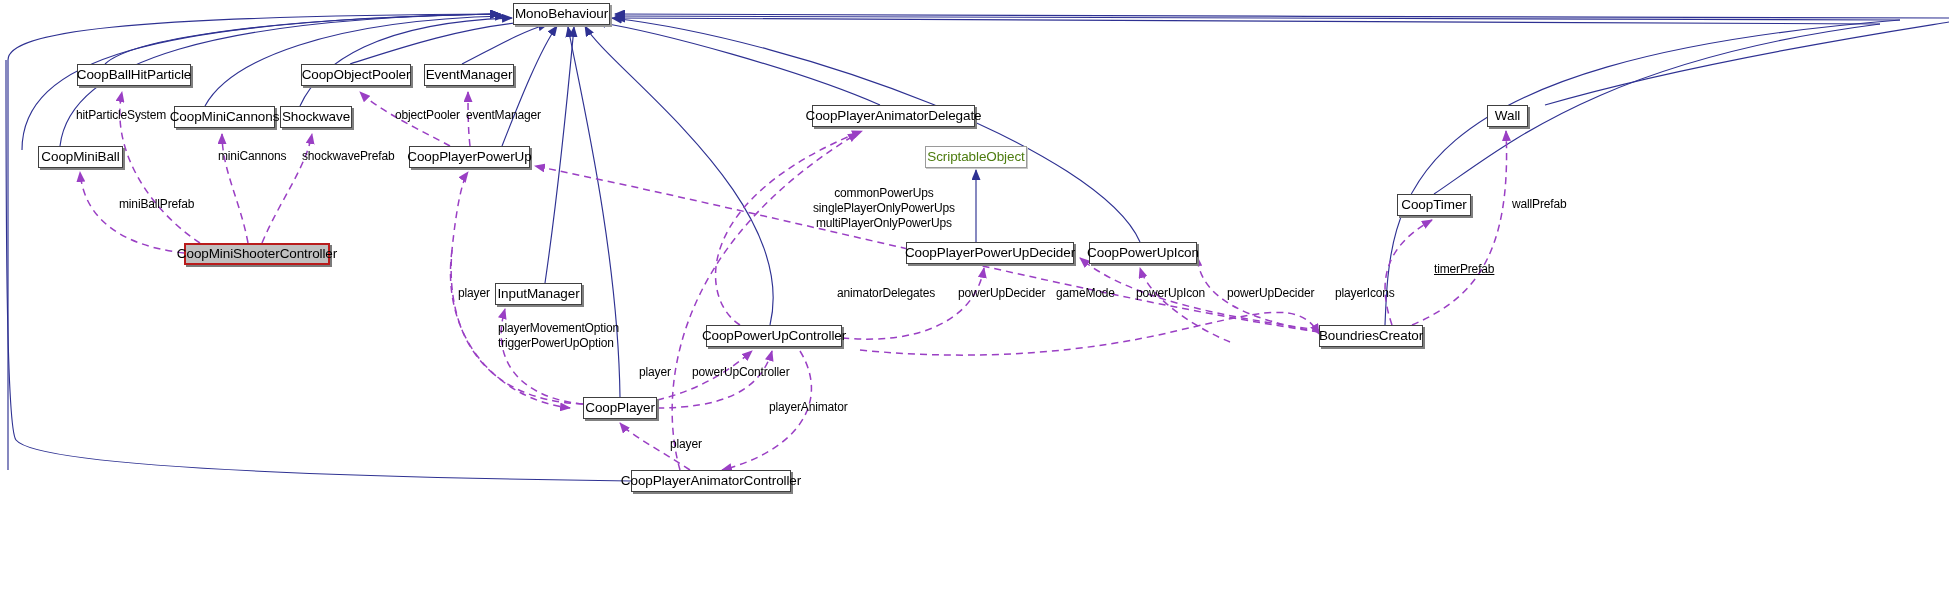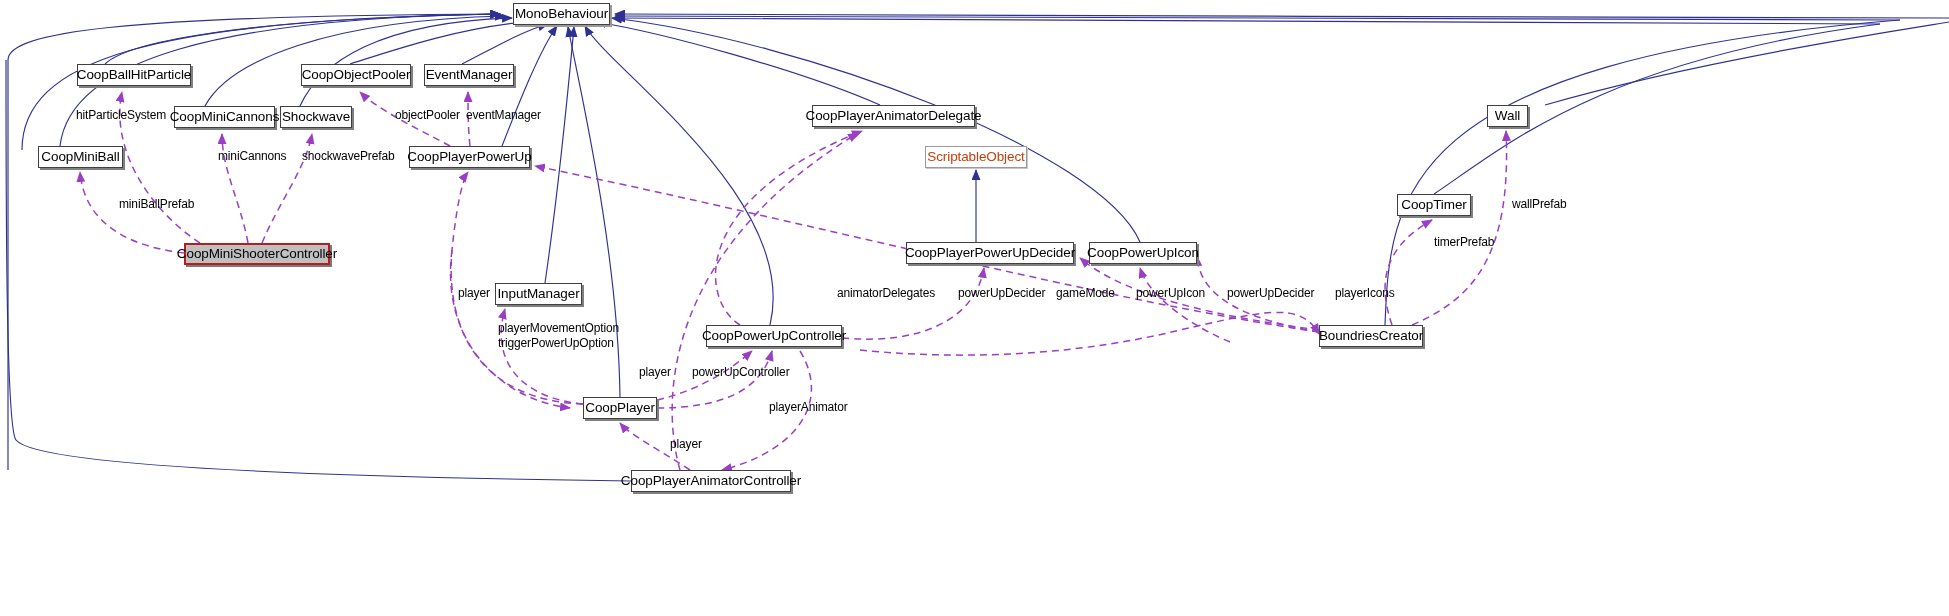--- a/index.html
+++ b/index.html
@@ -32,21 +32,21 @@
     box-shadow:2px 2px 0 0 #9a9a9a;
   }
   .node.highlight{
     background:#c0c0c0;
     border:2px solid #b91c1c;
     box-shadow:2px 2px 0 0 #7a7a7a;
   }
   .node.faint{
     border:1px solid #9a9a9a;
     box-shadow:1px 1px 0 0 #c8c8c8;
-    color:#c2410c;
+    color:#4d7c0f;
     justify-content:center;
   }
   .edge-label{
     position:absolute;
     font-size:12px;
     color:#000000;
     white-space:nowrap;
     line-height:13px;
     letter-spacing:-0.15px;
     z-index:4;
@@ -234,21 +234,22 @@
     <span>CoopPlayerAnimatorController</span>
   </div>
 
   <div class="edge-label" style="left:76px;top:109px;">hitParticleSystem</div>
   <div class="edge-label" style="left:395px;top:109px;">objectPooler</div>
   <div class="edge-label" style="left:466px;top:109px;">eventManager</div>
   <div class="edge-label" style="left:218px;top:150px;">miniCannons</div>
   <div class="edge-label" style="left:302px;top:150px;">shockwavePrefab</div>
   <div class="edge-label" style="left:1512px;top:198px;">wallPrefab</div>
   <div class="edge-label" style="left:119px;top:198px;">miniBallPrefab</div>
-  <div class="edge-label" style="left:1434px;top:236px;">timerPrefab</div>
+  <div class="edge-label multi" style="left:813px;top:186px;">commonPowerUps<br>singlePlayerOnlyPowerUps<br>multiPlayerOnlyPowerUps</div>
+  <div class="edge-label" style="left:1434px;top:263px;text-decoration:underline;">timerPrefab</div>
   <div class="edge-label" style="left:458px;top:287px;">player</div>
   <div class="edge-label" style="left:837px;top:287px;">animatorDelegates</div>
   <div class="edge-label" style="left:958px;top:287px;">powerUpDecider</div>
   <div class="edge-label" style="left:1056px;top:287px;">gameMode</div>
   <div class="edge-label" style="left:1136px;top:287px;">powerUpIcon</div>
   <div class="edge-label" style="left:1227px;top:287px;">powerUpDecider</div>
   <div class="edge-label" style="left:1335px;top:287px;">playerIcons</div>
   <div class="edge-label multi" style="left:498px;top:321px;text-align:left;">playerMovementOption<br>triggerPowerUpOption</div>
   <div class="edge-label" style="left:639px;top:366px;">player</div>
   <div class="edge-label" style="left:692px;top:366px;">powerUpController</div>

